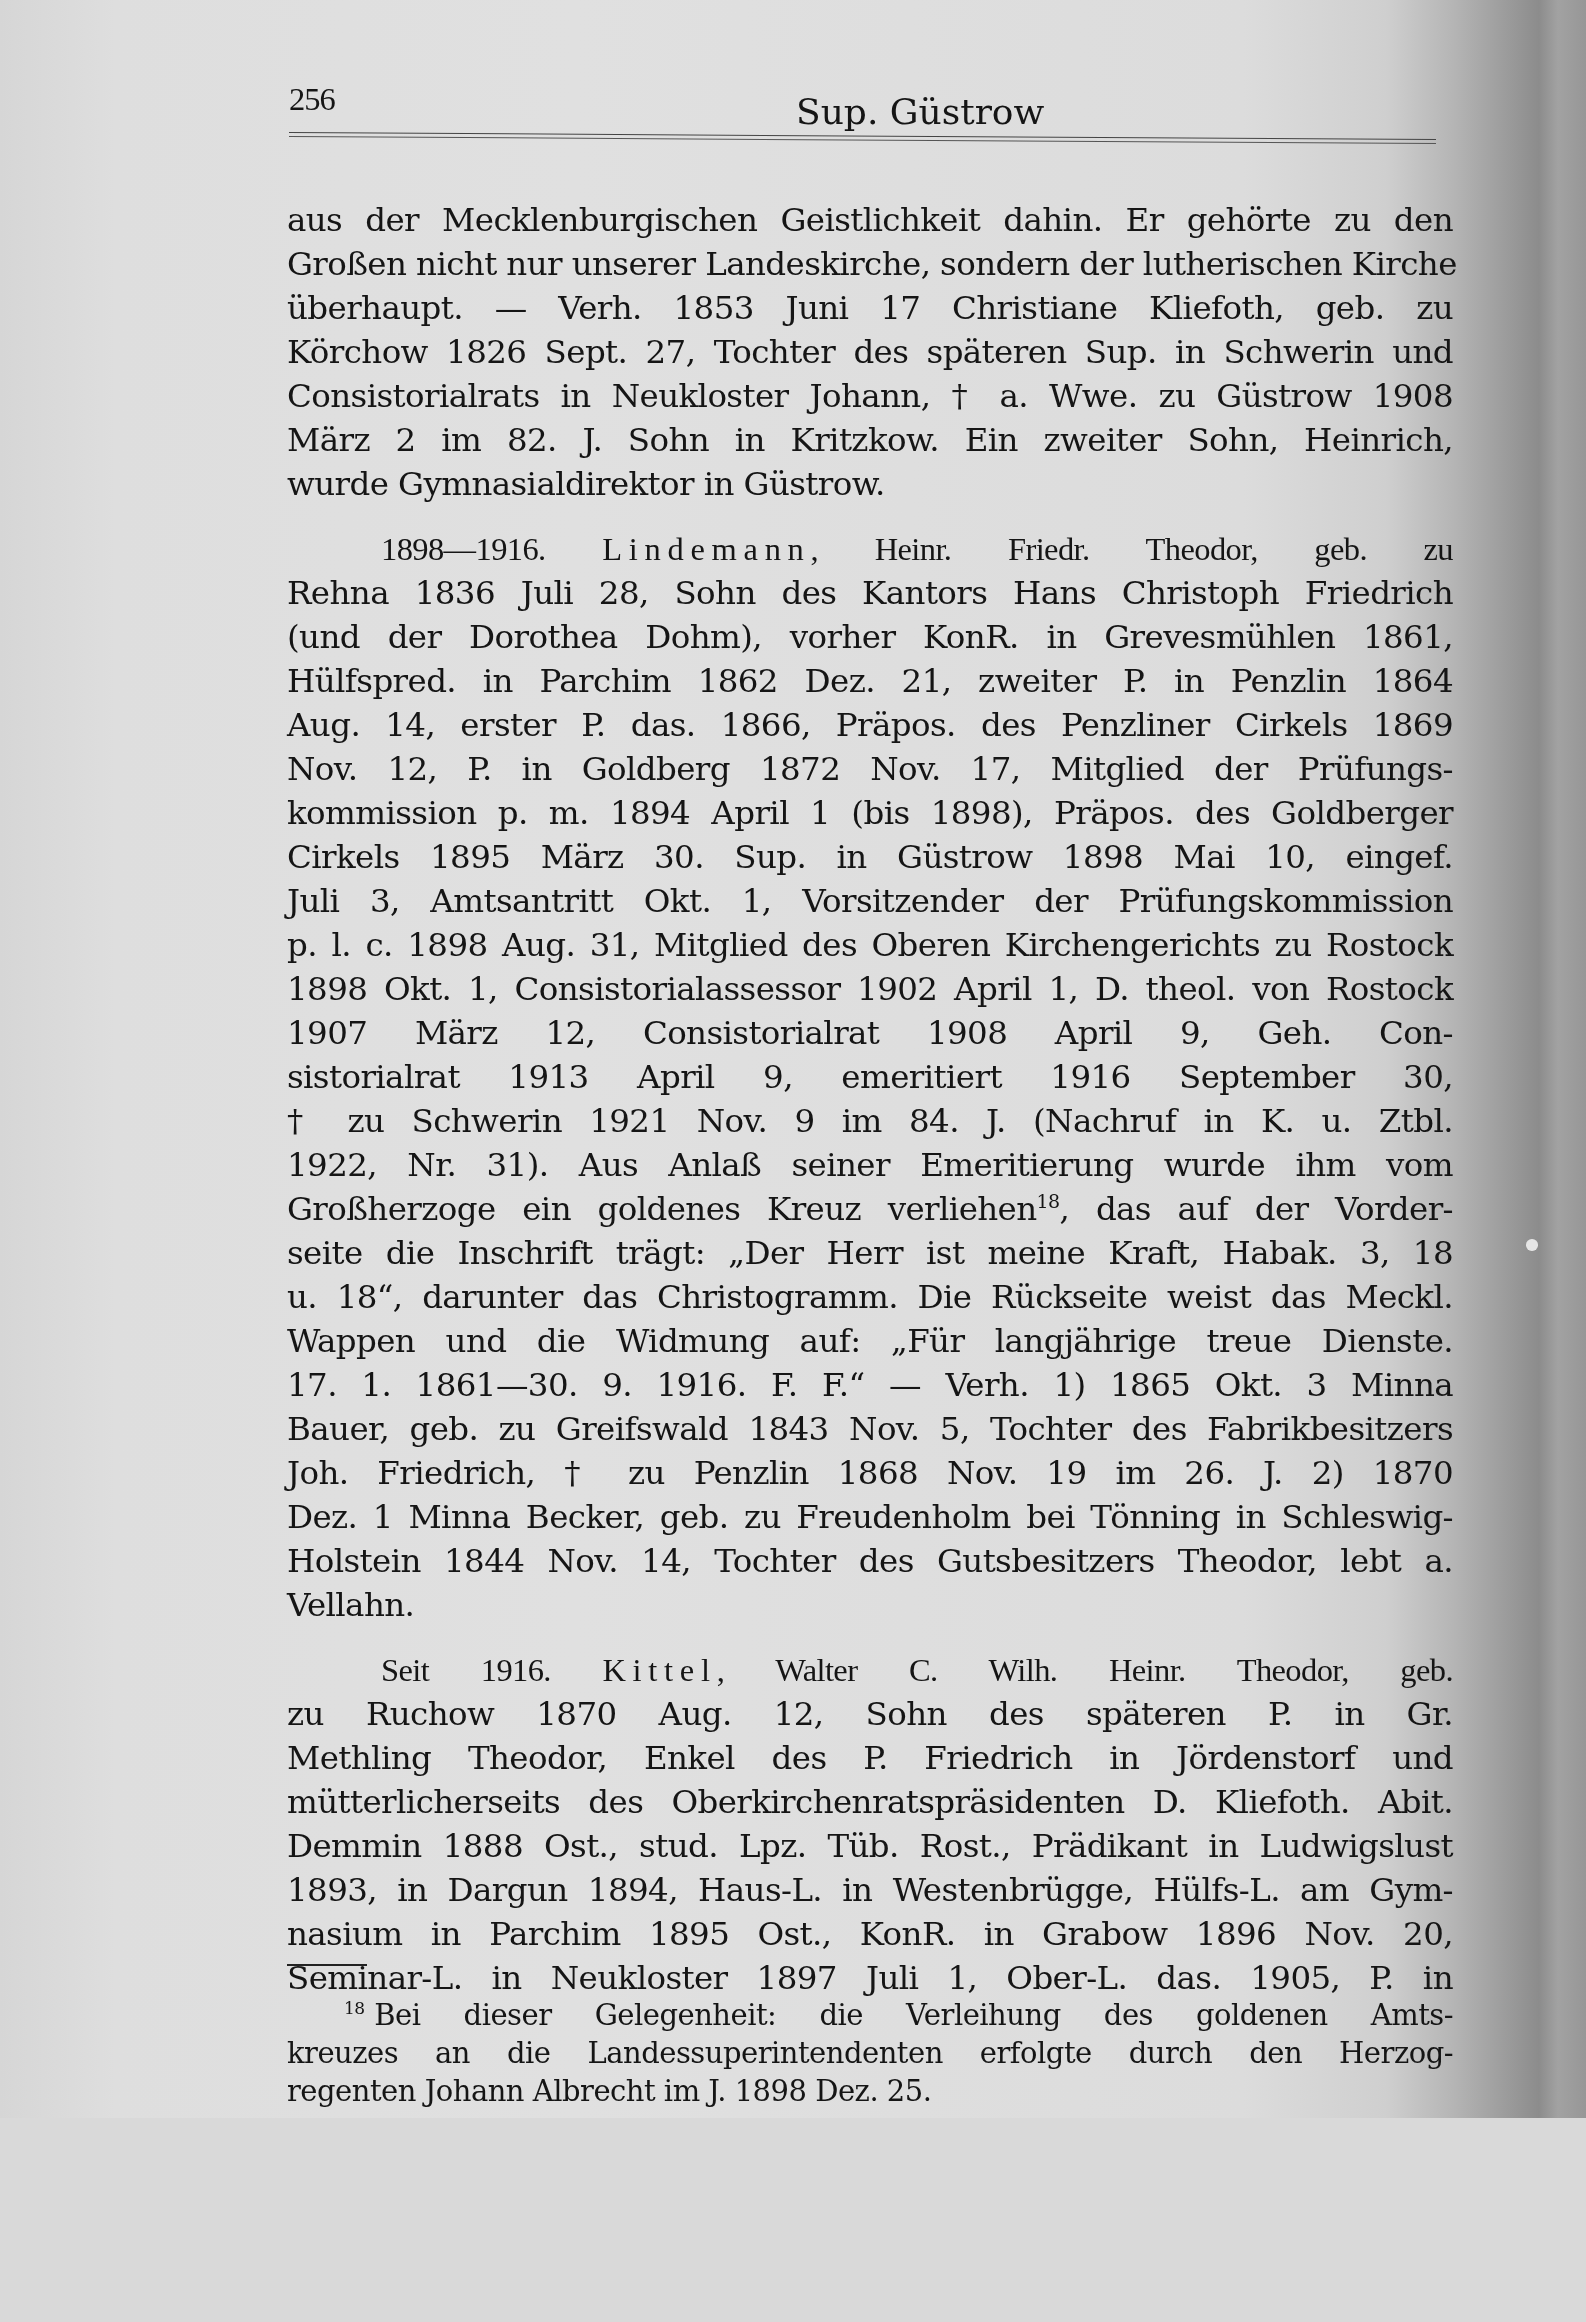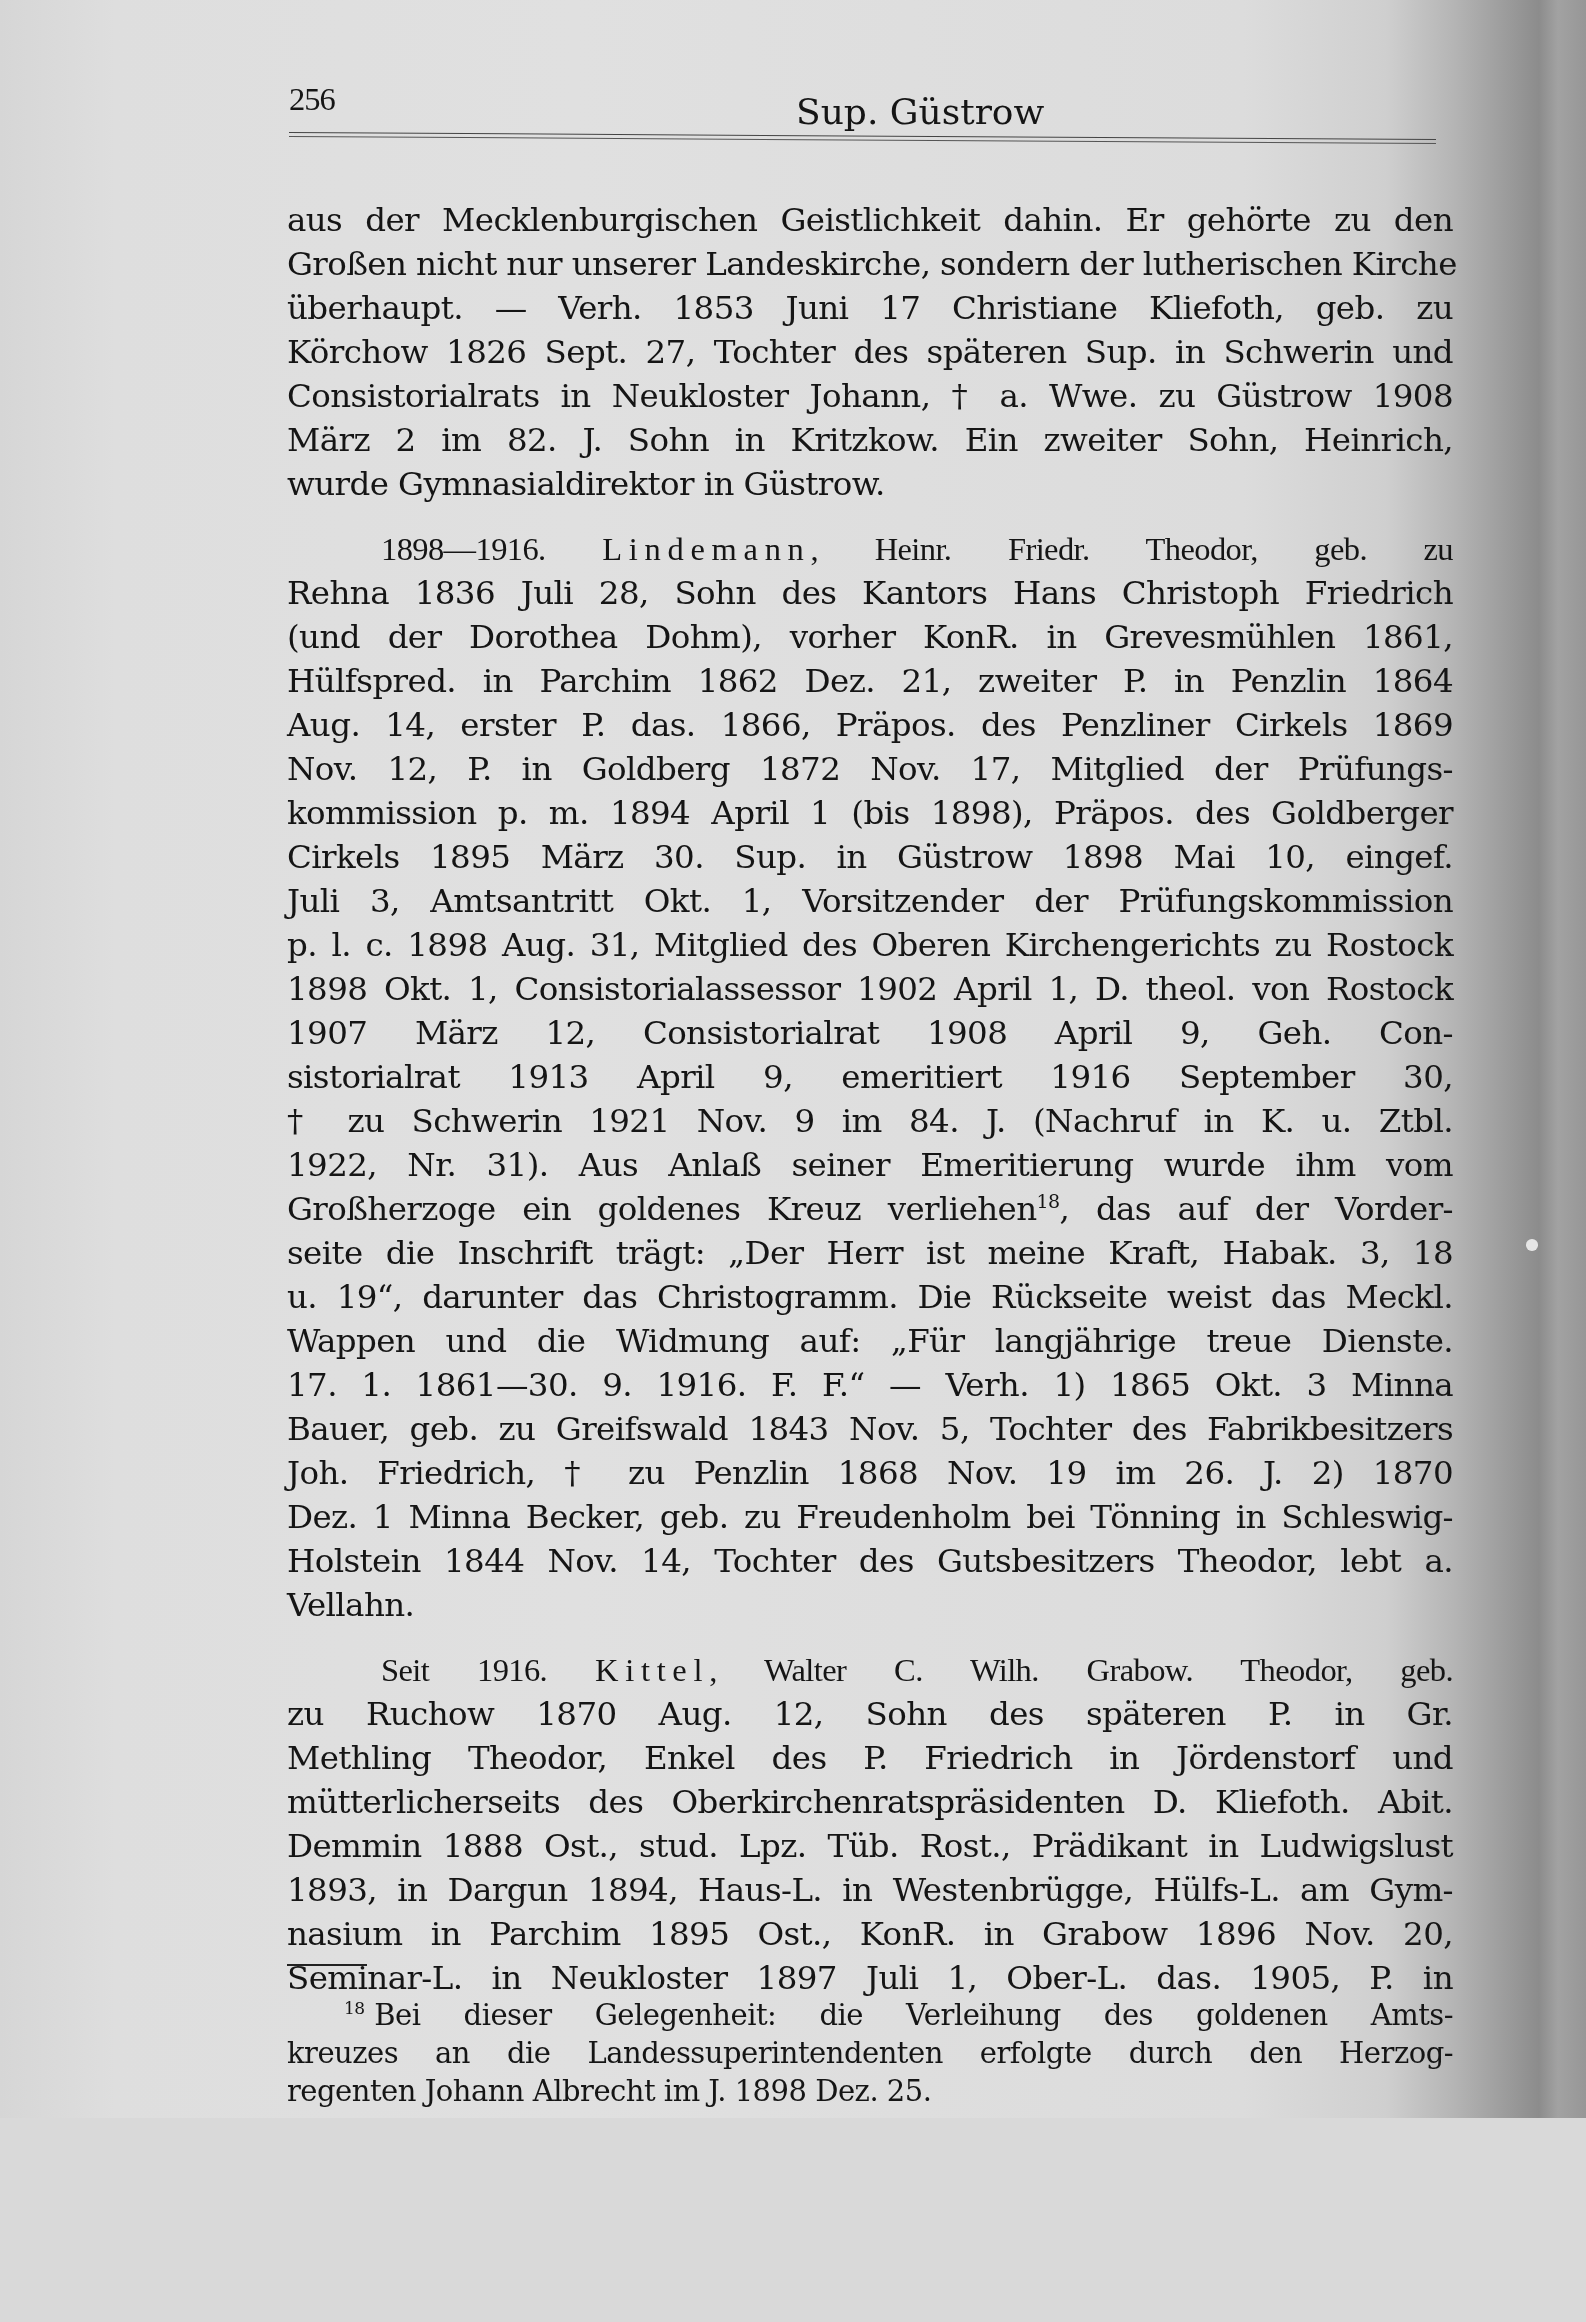--- a/index.html
+++ b/index.html
@@ -187,36 +187,36 @@
       <div class="line">p. l. c. 1898 Aug. 31, Mitglied des Oberen Kirchengerichts zu Rostock</div>
       <div class="line">1898 Okt. 1, Consistorialassessor 1902 April 1, D. theol. von Rostock</div>
       <div class="line">1907 März 12, Consistorialrat 1908 April 9, Geh. Con-</div>
       <div class="line">sistorialrat 1913 April 9, emeritiert 1916 September 30,</div>
       <div class="line">† zu Schwerin 1921 Nov. 9 im 84. J. (Nachruf in K. u. Ztbl.</div>
       <div class="line">1922, Nr. 31). Aus Anlaß seiner Emeritierung wurde ihm vom</div>
       <div class="line">
         <span>Großherzoge ein goldenes Kreuz verliehen</span><sup>18</sup><span>, das auf der Vorder-</span>
       </div>
       <div class="line">seite die Inschrift trägt: „Der Herr ist meine Kraft, Habak. 3, 18</div>
-      <div class="line">u. 19“, darunter das Christogramm. Die Rückseite weist das Meckl.</div>
+      <div class="line">u. 18“, darunter das Christogramm. Die Rückseite weist das Meckl.</div>
       <div class="line">Wappen und die Widmung auf: „Für langjährige treue Dienste.</div>
       <div class="line">17. 1. 1861—30. 9. 1916. F. F.“ — Verh. 1) 1865 Okt. 3 Minna</div>
       <div class="line">Bauer, geb. zu Greifswald 1843 Nov. 5, Tochter des Fabrikbesitzers</div>
       <div class="line">Joh. Friedrich, † zu Penzlin 1868 Nov. 19 im 26. J. 2) 1870</div>
       <div class="line">Dez. 1 Minna Becker, geb. zu Freudenholm bei Tönning in Schleswig-</div>
       <div class="line">Holstein 1844 Nov. 14, Tochter des Gutsbesitzers Theodor, lebt a.</div>
       <div class="line last">Vellahn.</div>
     </div>
 
     <div class="para-gap"></div>
 
     <div>
       <div class="line indent">
         <span>Seit 1916.</span>
-        <span class="spaced">Kittel</span><span>, Walter C. Wilh. Grabow. Theodor, geb.</span>
+        <span class="spaced">Kittel</span><span>, Walter C. Wilh. Heinr. Theodor, geb.</span>
       </div>
       <div class="line">zu Ruchow 1870 Aug. 12, Sohn des späteren P. in Gr.</div>
       <div class="line">Methling Theodor, Enkel des P. Friedrich in Jördenstorf und</div>
       <div class="line">mütterlicherseits des Oberkirchenratspräsidenten D. Kliefoth. Abit.</div>
       <div class="line">Demmin 1888 Ost., stud. Lpz. Tüb. Rost., Prädikant in Ludwigslust</div>
       <div class="line">1893, in Dargun 1894, Haus-L. in Westenbrügge, Hülfs-L. am Gym-</div>
       <div class="line">nasium in Parchim 1895 Ost., KonR. in Grabow 1896 Nov. 20,</div>
       <div class="line">Seminar-L. in Neukloster 1897 Juli 1, Ober-L. das. 1905, P. in</div>
     </div>
   </div>

